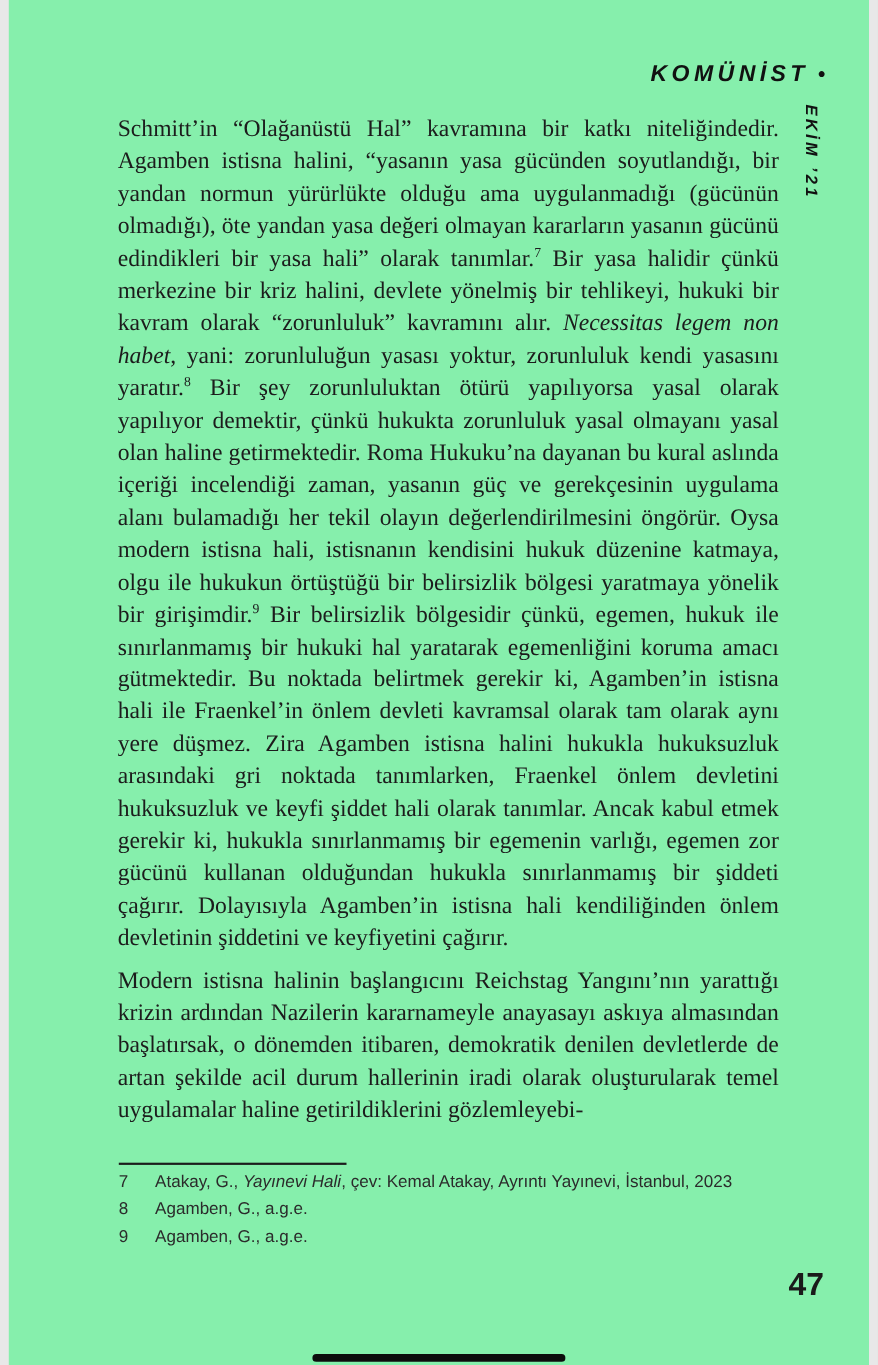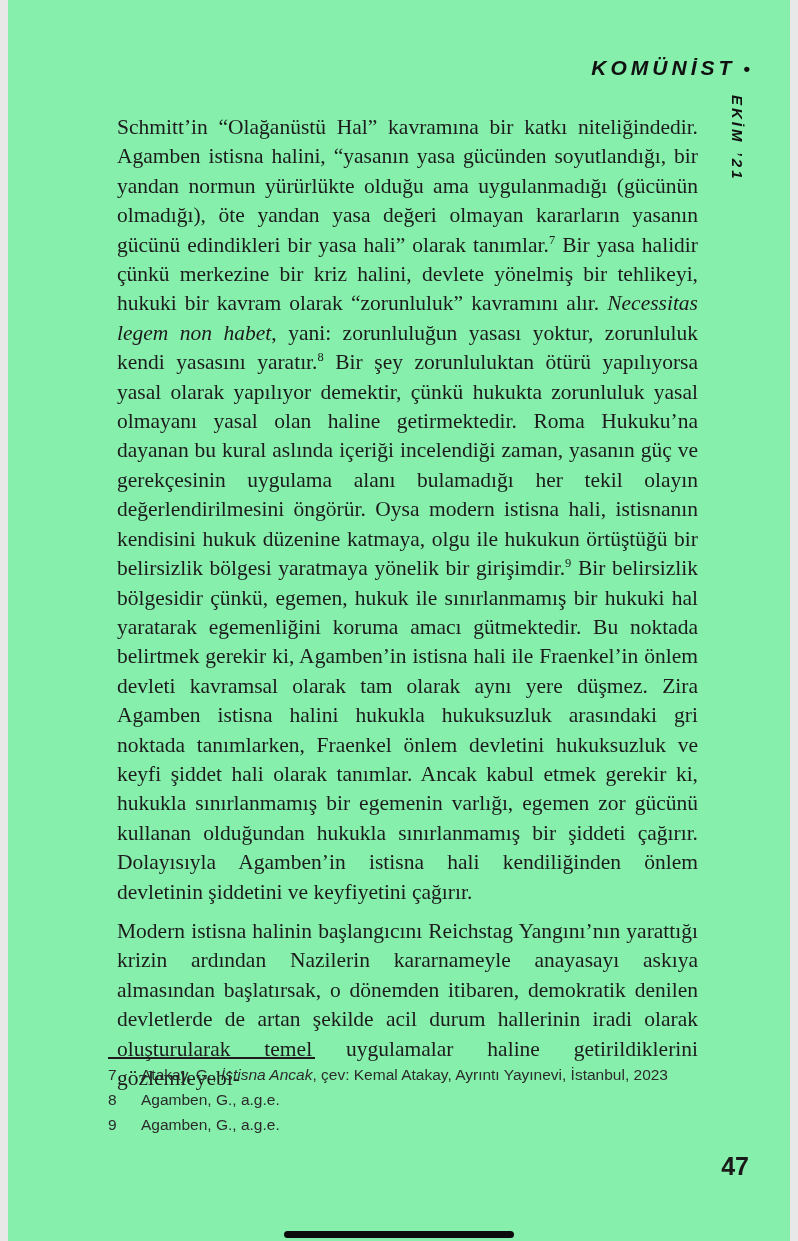--- a/index.html
+++ b/index.html
@@ -49,21 +49,21 @@
   .body-copy {
     position: absolute;
     left: 99px;
     top: 103px;
     width: 601px;
     font-size: 21.5px;
     line-height: 29.4px;
     text-align: justify;
     color: #1c1c1c;
   }
-  .body-copy p { margin: 10px; padding: 0; }
+  .body-copy p { margin: 0; padding: 0; }
   .body-copy p + p { margin-top: 9px; }
   .body-copy sup {
     font-size: 0.58em;
     vertical-align: super;
     line-height: 0;
   }
   .italic { font-style: italic; }
   
   .fn-rule {
     position: absolute;
@@ -87,21 +87,21 @@
   .fn-row { display: flex; margin-bottom: 5px; }
   .fn-num { flex: 0 0 33px; }
   .fn-text { flex: 1 1 auto; }
   
   .page-num {
     position: absolute;
     top: 1152px;
     right: 41px;
     font-family: "Liberation Sans", sans-serif;
     font-weight: bold;
-    font-size: 25px;
+    font-size: 29px;
     color: #1a1a1a;
   }
   
   .home-indicator {
     position: absolute;
     bottom: 3px;
     left: 50%;
     transform: translateX(-50%);
     width: 230px;
     height: 7px;
@@ -123,21 +123,21 @@
   <div class="body-copy">
     <p><span>Schmitt’in “Olağanüstü Hal” kavramına bir katkı niteliğindedir. Agamben istisna halini, “yasanın yasa gücünden soyutlandığı, bir yandan normun yürürlükte olduğu ama uygulanmadığı (gücünün olmadığı), öte yandan yasa değeri olmayan kararların yasanın gücünü edindikleri bir yasa hali” olarak tanımlar.</span><sup>7</sup><span> Bir yasa halidir çünkü merkezine bir kriz halini, devlete yönelmiş bir tehlikeyi, hukuki bir kavram olarak “zorunluluk” kavramını alır. </span><span class="italic">Necessitas legem non habet</span><span>, yani: zorunluluğun yasası yoktur, zorunluluk kendi yasasını yaratır.</span><sup>8</sup><span> Bir şey zorunluluktan ötürü yapılıyorsa yasal olarak yapılıyor demektir, çünkü hukukta zorunluluk yasal olmayanı yasal olan haline getirmektedir. Roma Hukuku’na dayanan bu kural aslında içeriği incelendiği zaman, yasanın güç ve gerekçesinin uygulama alanı bulamadığı her tekil olayın değerlendirilmesini öngörür. Oysa modern istisna hali, istisnanın kendisini hukuk düzenine katmaya, olgu ile hukukun örtüştüğü bir belirsizlik bölgesi yaratmaya yönelik bir girişimdir.</span><sup>9</sup><span> Bir belirsizlik bölgesidir çünkü, egemen, hukuk ile sınırlanmamış bir hukuki hal yaratarak egemenliğini koruma amacı gütmektedir. Bu noktada belirtmek gerekir ki, Agamben’in istisna hali ile Fraenkel’in önlem devleti kavramsal olarak tam olarak aynı yere düşmez. Zira Agamben istisna halini hukukla hukuksuzluk arasındaki gri noktada tanımlarken, Fraenkel önlem devletini hukuksuzluk ve keyfi şiddet hali olarak tanımlar. Ancak kabul etmek gerekir ki, hukukla sınırlanmamış bir egemenin varlığı, egemen zor gücünü kullanan olduğundan hukukla sınırlanmamış bir şiddeti çağırır. Dolayısıyla Agamben’in istisna hali kendiliğinden önlem devletinin şiddetini ve keyfiyetini çağırır.</span></p>
     <p>Modern istisna halinin başlangıcını Reichstag Yangını’nın yarattığı krizin ardından Nazilerin kararnameyle anayasayı askıya almasından başlatırsak, o dönemden itibaren, demokratik denilen devletlerde de artan şekilde acil durum hallerinin iradi olarak oluşturularak temel uygulamalar haline getirildiklerini gözlemleyebi-</p>
   </div>
 
   <div class="fn-rule"></div>
 
   <div class="footnotes">
     <div class="fn-row">
       <span class="fn-num">7</span>
-      <span class="fn-text"><span>Atakay, G., </span><span class="italic">İstisna Ancak</span><span>, çev: Kemal Atakay, Ayrıntı Yayınevi, İstanbul, 2023</span></span>
+      <span class="fn-text"><span>Atakay, G., </span><span class="italic">Yayınevi Hali</span><span>, çev: Kemal Atakay, Ayrıntı Yayınevi, İstanbul, 2023</span></span>
     </div>
     <div class="fn-row">
       <span class="fn-num">8</span>
       <span class="fn-text"><span>Agamben, G., a.g.e.</span><span class="italic"></span><span></span></span>
     </div>
     <div class="fn-row">
       <span class="fn-num">9</span>
       <span class="fn-text"><span>Agamben, G., a.g.e.</span><span class="italic"></span><span></span></span>
     </div>
   </div>

